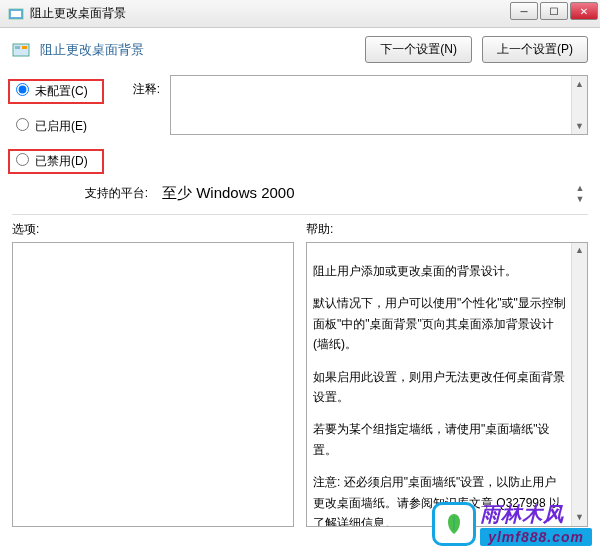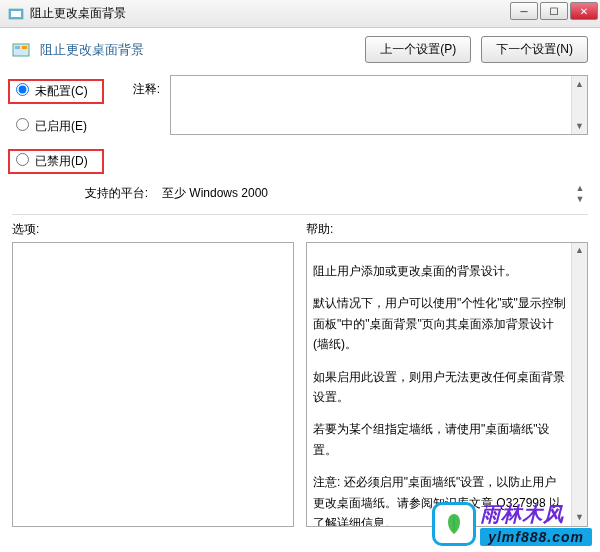--- a/index.html
+++ b/index.html
@@ -151,21 +151,21 @@
   .platform-label {
     width: 136px;
     text-align: right;
     font-size: 12px;
   }
   .platform-value {
     flex: 1;
     height: 22px;
     border: none;
     padding: 2px 4px;
-    font-size: 12px;
+    font-size: 15px;
     position: relative;
     display: flex;
     align-items: center;
   }
   .platform-wrapper {
     flex: 1;
     position: relative;
   }
   .platform-scroll {
     position: absolute;
@@ -229,21 +229,21 @@
   .wm-text-group { display: flex; flex-direction: column; }
   .wm-cn {
     font-size: 20px;
     font-weight: bold;
     font-style: italic;
     color: #6d28d9;
     letter-spacing: 1px;
   }
   .wm-url {
     background: #13a5e6;
-    color: #0f172a;
+    color: #701a75;
     font-size: 14px;
     font-weight: bold;
     padding: 1px 8px;
     border-radius: 2px;
     letter-spacing: 1px;
     font-style: italic;
   }
 </style>
 </head>
 <body>
@@ -267,22 +267,22 @@
 
   <div class="header-row">
     <span class="header-icon">
       <svg width="18" height="18" viewBox="0 0 18 18">
           <rect x="1" y="3" width="16" height="12" fill="#d0e8f8" stroke="#5a8"></rect>
           <rect x="3" y="5" width="5" height="3" fill="#8bc"></rect>
           <rect x="10" y="5" width="5" height="3" fill="#f90"></rect>
         </svg>
     </span>
     <span class="header-title">阻止更改桌面背景</span>
+    <button class="nav-btn">下一个设置(N)</button>
     <button class="nav-btn">上一个设置(P)</button>
-    <button class="nav-btn">下一个设置(N)</button>
   </div>
 
   <div class="content">
 
     <div class="config-row">
       <div class="radio-group">
         <label class="radio-item highlight">
           <input type="radio" name="cfg" checked="" style="">
           <span>未配置(C)</span>
         </label>

